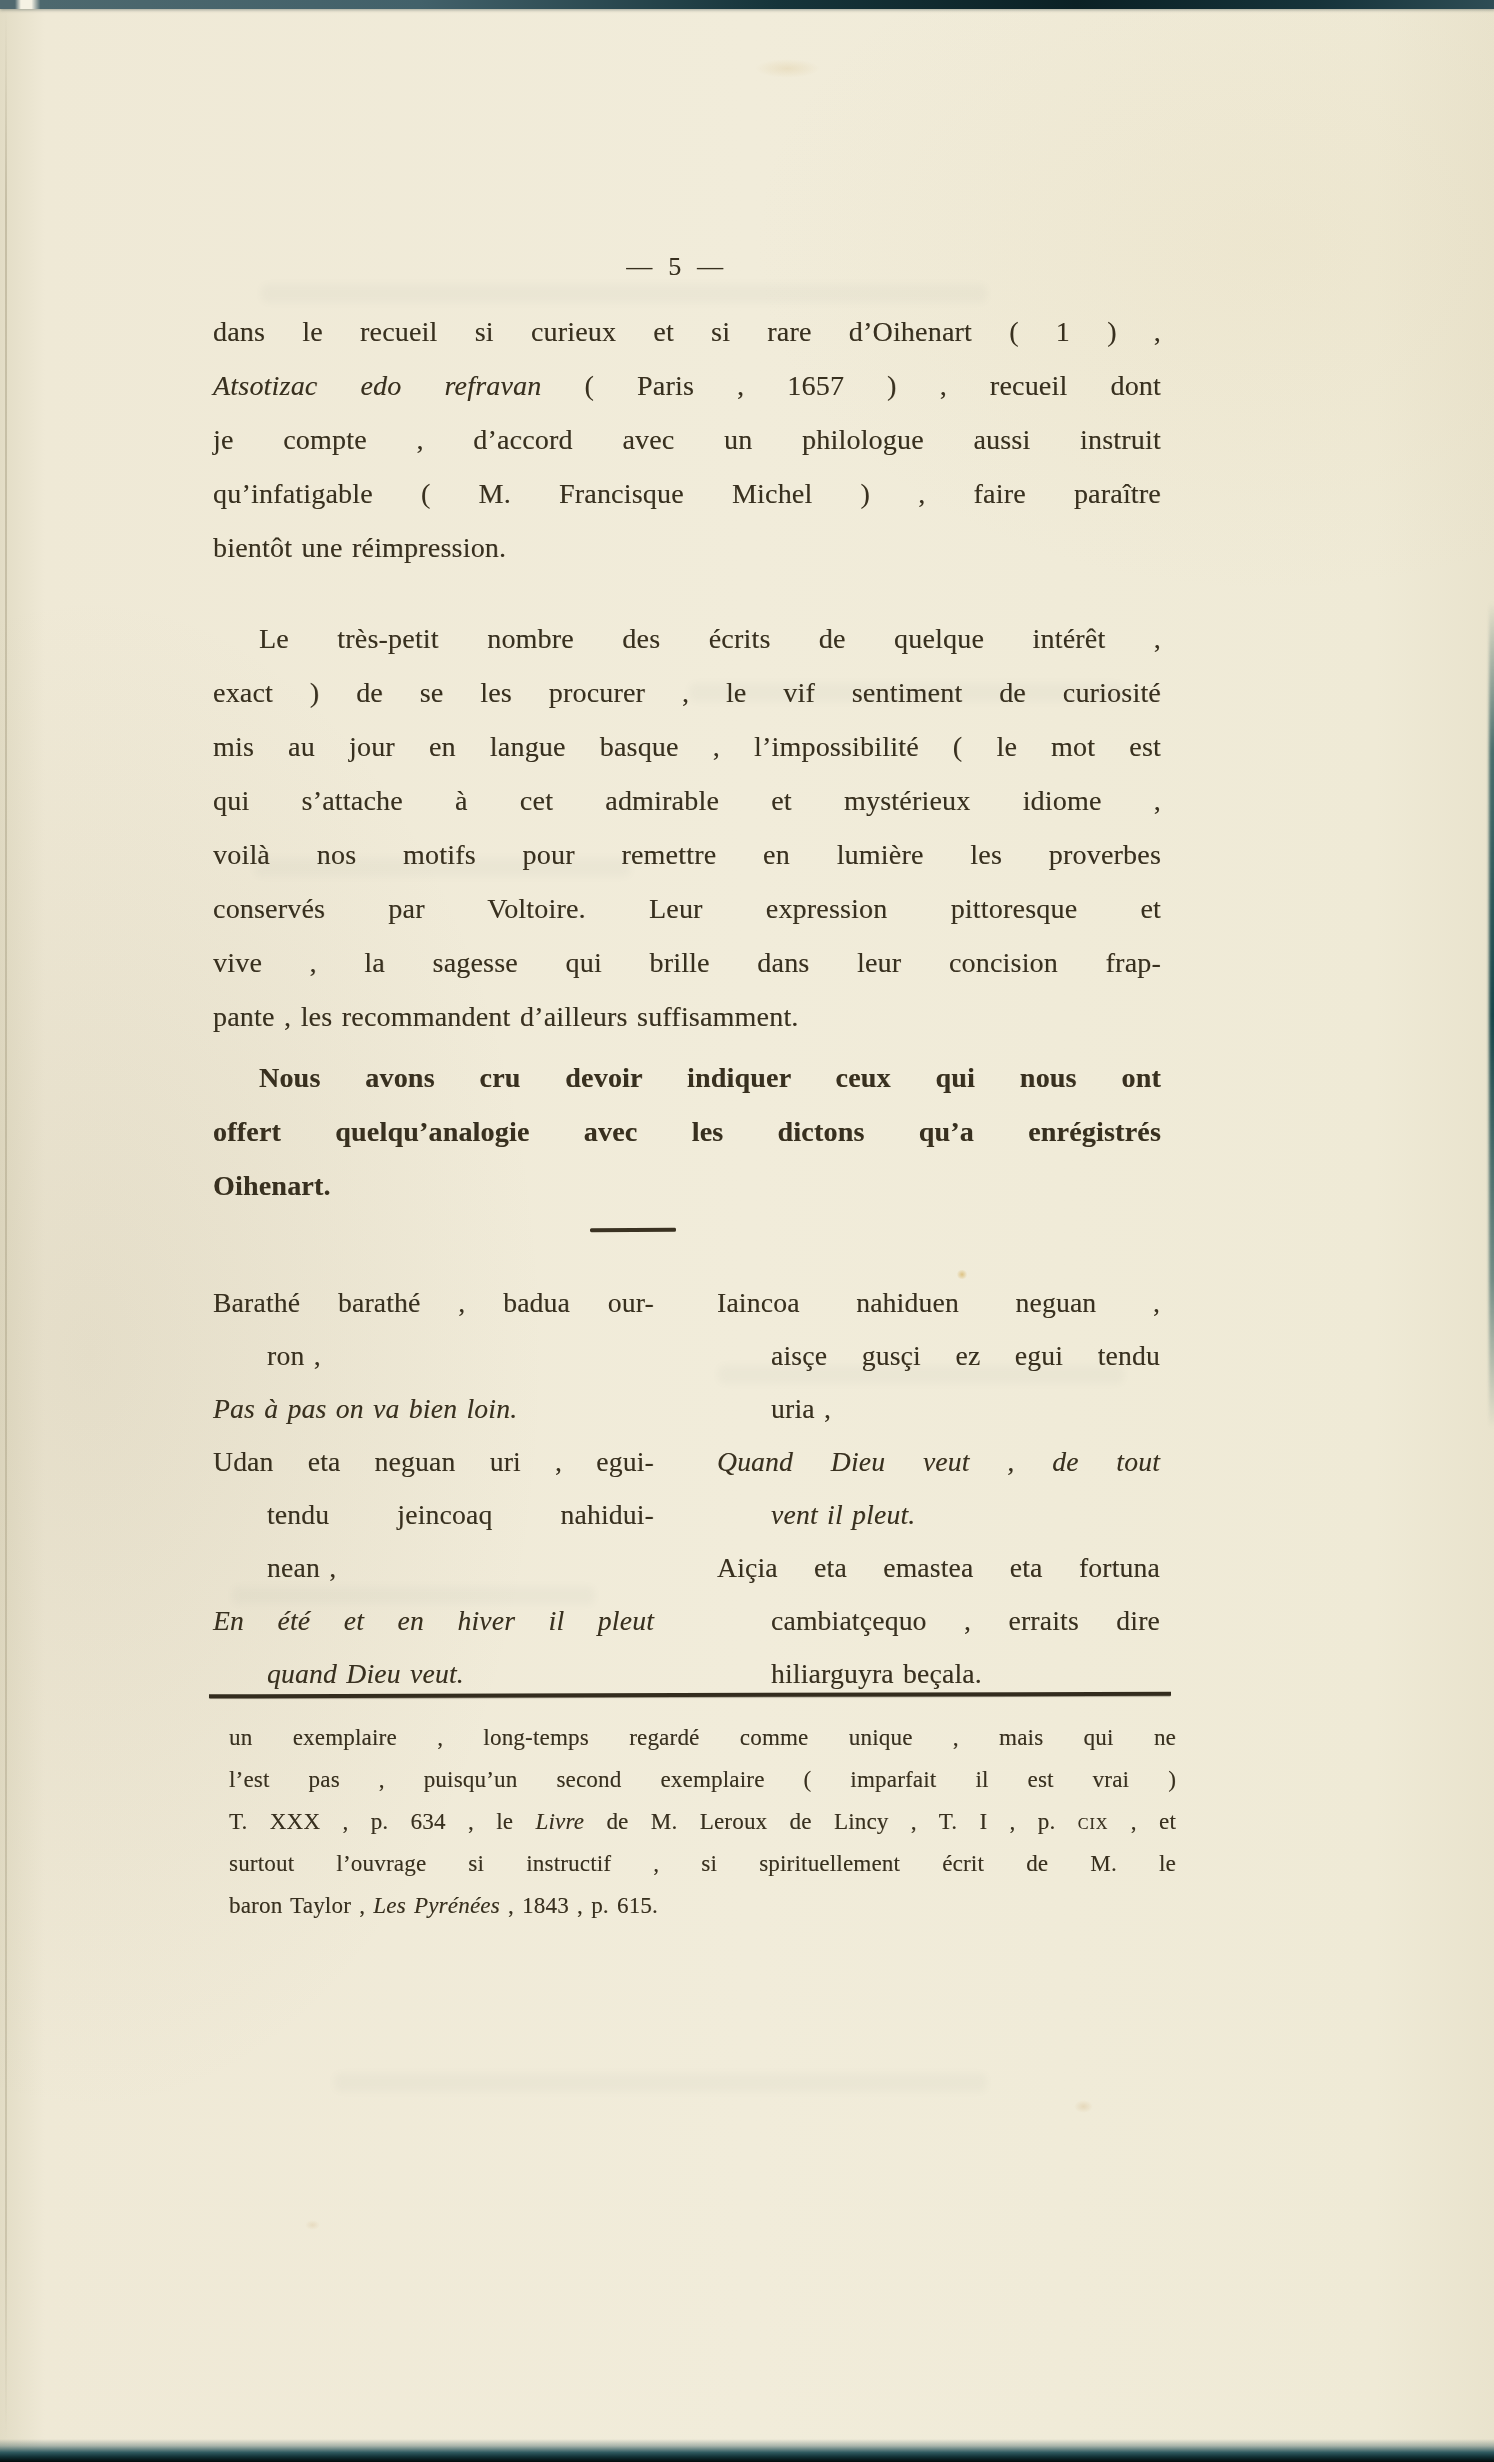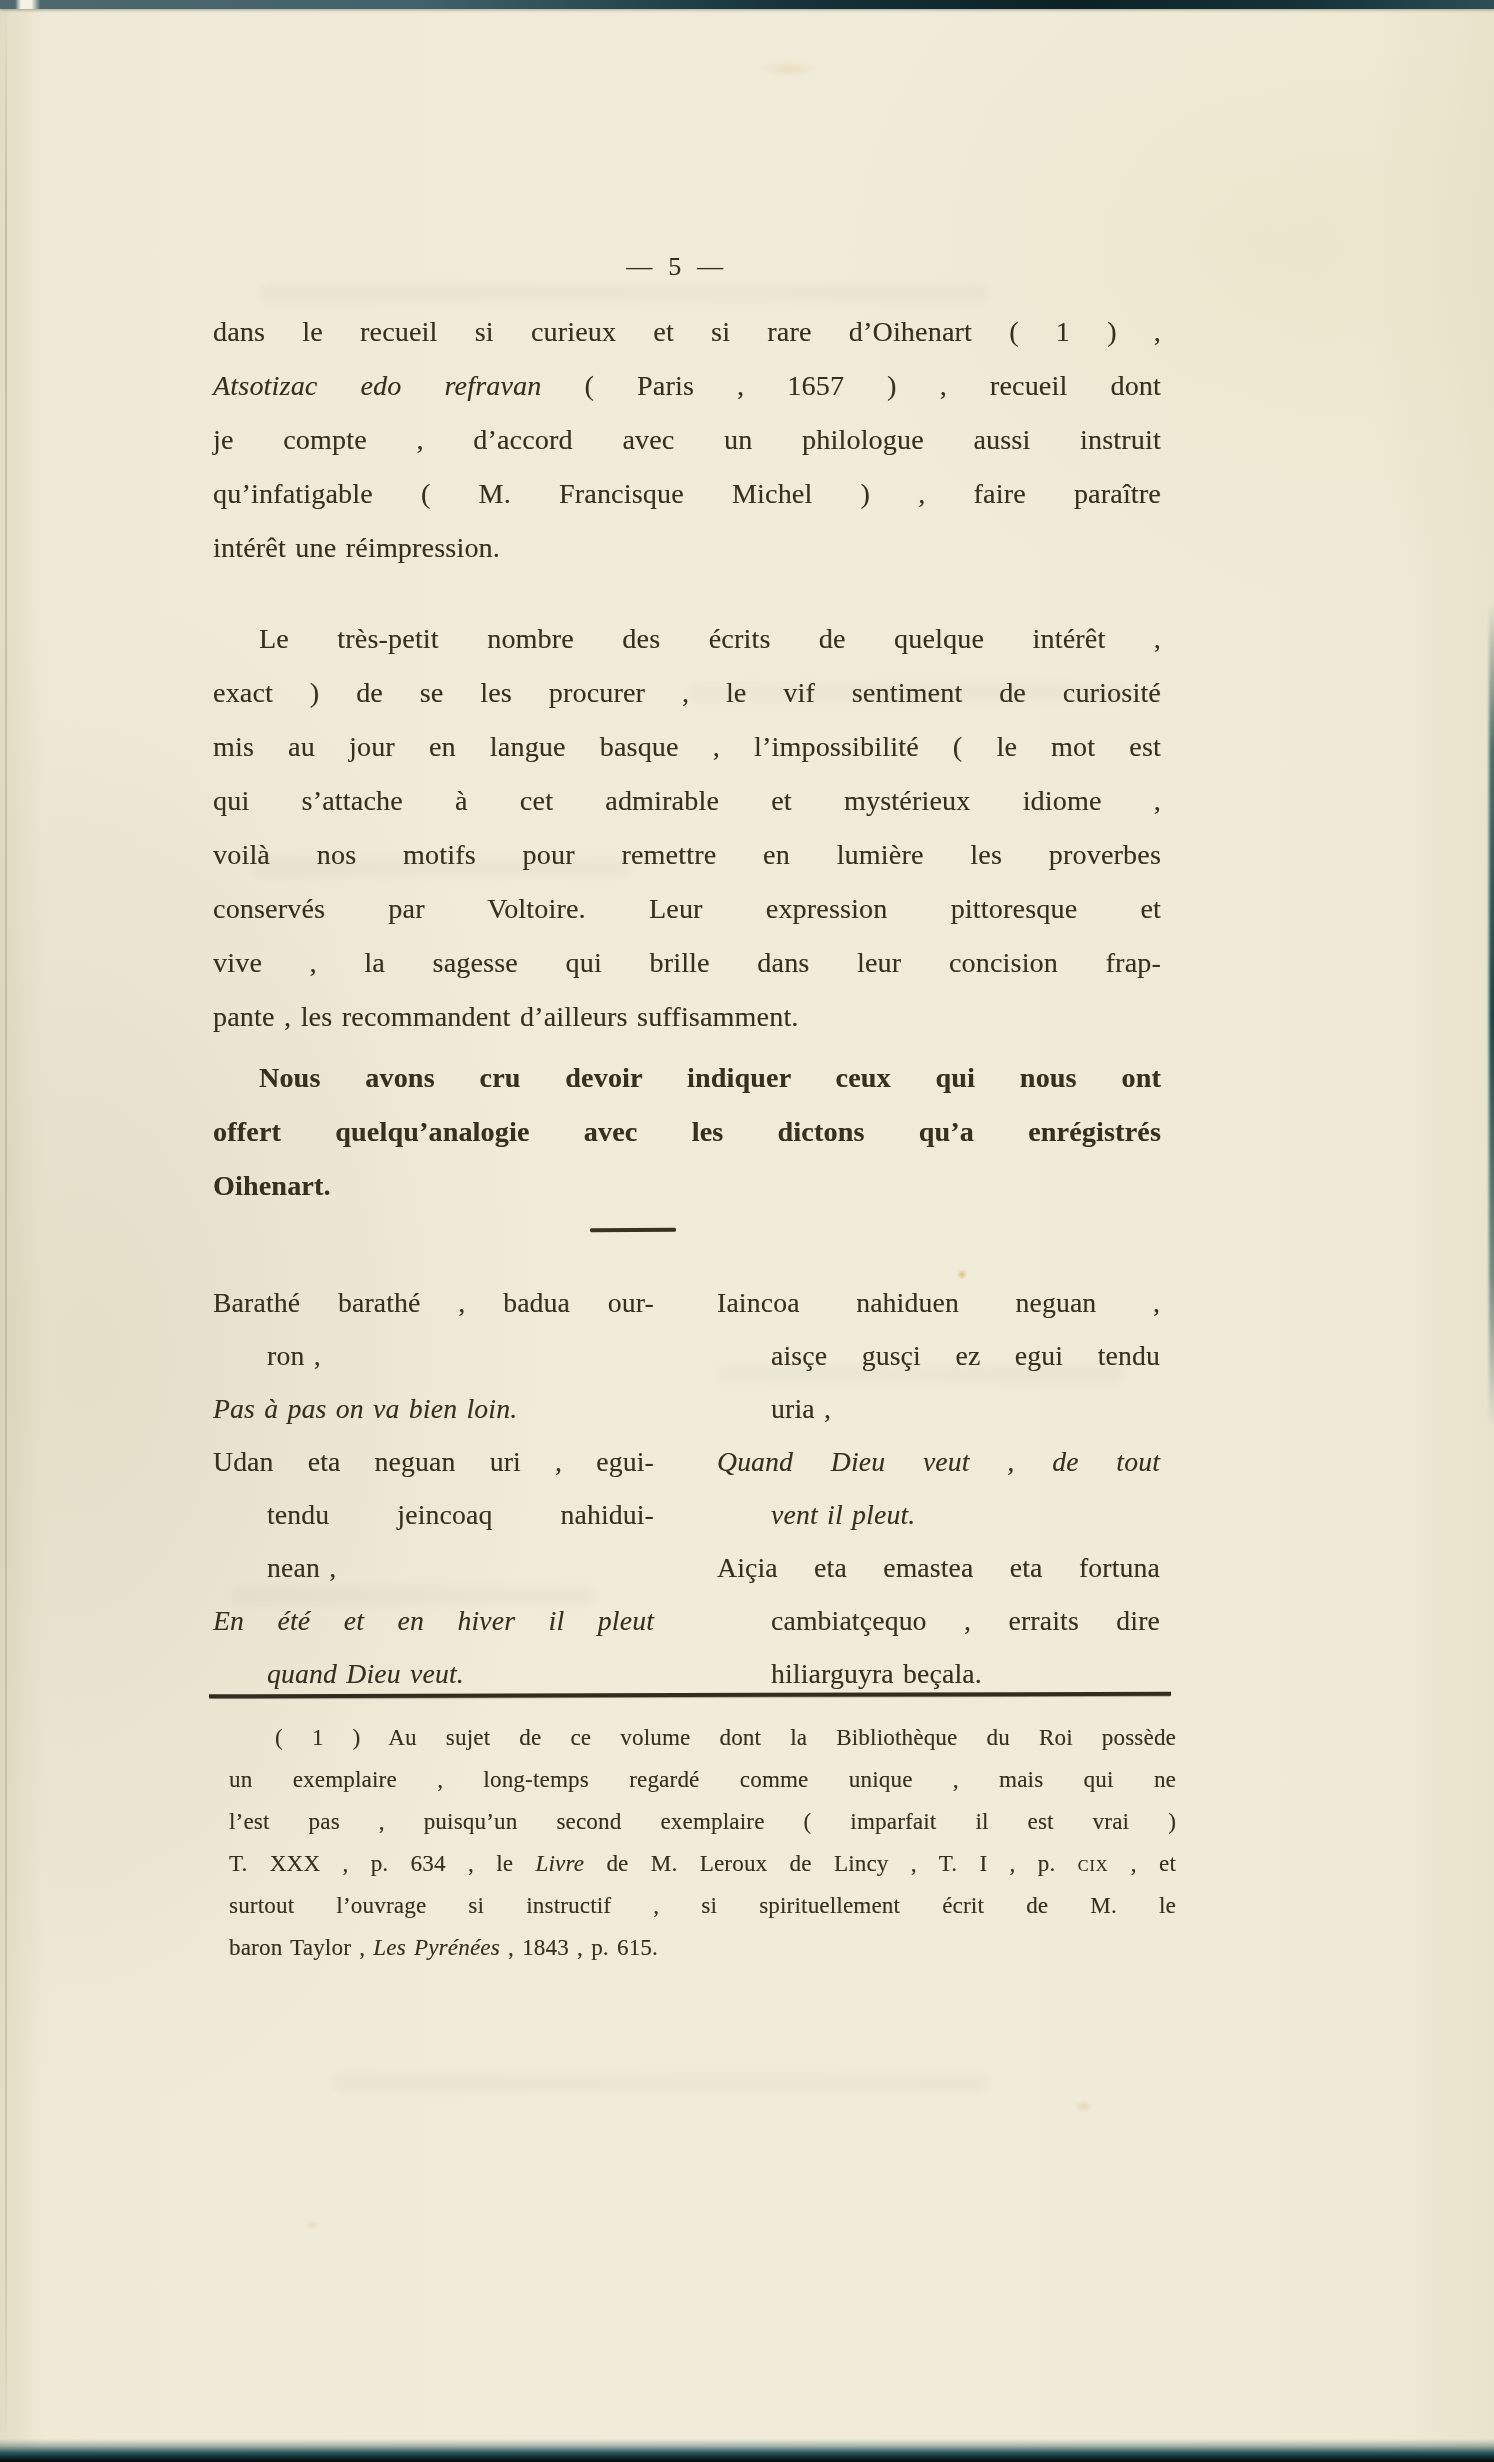--- a/index.html
+++ b/index.html
@@ -74,21 +74,21 @@
   <div class="bleed bl6"></div>
 
   <div class="content">
     <div class="pagenum">— 5 —</div>
 
     <div class="para body-text p1">
         <div class="line j"><span>dans le recueil si curieux et si rare d’Oihenart ( 1 ) ,</span></div>
         <div class="line j"><span class="it">Atsotizac edo refravan</span><span> ( Paris , 1657 ) , recueil dont</span></div>
         <div class="line j"><span>je compte , d’accord avec un philologue aussi instruit</span></div>
         <div class="line j"><span>qu’infatigable ( M. Francisque Michel ) , faire paraître</span></div>
-        <div class="line"><span>intérêt une réimpression.</span></div>
+        <div class="line"><span>bientôt une réimpression.</span></div>
       </div>
     <div class="para body-text p2">
         <div class="line j ind"><span>Le très-petit nombre des écrits de quelque intérêt ,</span></div>
         <div class="line j"><span>exact ) de se les procurer , le vif sentiment de curiosité</span></div>
         <div class="line j"><span>mis au jour en langue basque , l’impossibilité ( le mot est</span></div>
         <div class="line j"><span>qui s’attache à cet admirable et mystérieux idiome ,</span></div>
         <div class="line j"><span>voilà nos motifs pour remettre en lumière les proverbes</span></div>
         <div class="line j"><span>conservés par Voltoire. Leur expression pittoresque et</span></div>
         <div class="line j"><span>vive , la sagesse qui brille dans leur concision frap-</span></div>
         <div class="line"><span>pante , les recommandent d’ailleurs suffisamment.</span></div>
@@ -119,21 +119,20 @@
           <div class="line j"><span class="it">Quand Dieu veut , de tout</span></div>
           <div class="line cont"><span class="it">vent il pleut.</span></div>
           <div class="line j"><span>Aiçia eta emastea eta fortuna</span></div>
           <div class="line j cont"><span>cambiatçequo , erraits dire</span></div>
           <div class="line cont"><span>hiliarguyra beçala.</span></div>
         </div>
     </div>
 
     <div class="sep"></div>
     <div class="para foot">
-        <div class="line j ind"><span>( 1 ) Au sujet de ce volume dont la Bibliothèque du Roi possède</span></div>
         <div class="line j"><span>un exemplaire , long-temps regardé comme unique , mais qui ne</span></div>
         <div class="line j"><span>l’est pas , puisqu’un second exemplaire ( imparfait il est vrai )</span></div>
         <div class="line j"><span>T. XXX , p. 634 , le </span><span class="it">Livre</span><span> de M. Leroux de Lincy , T. I , p. </span><span class="sc">cix</span><span> , et</span></div>
         <div class="line j"><span>surtout l’ouvrage si instructif , si spirituellement écrit de M. le</span></div>
         <div class="line"><span>baron Taylor , </span><span class="it">Les Pyrénées</span><span> , 1843 , p. 615.</span></div>
       </div>
   </div>
 
   <div class="stain st1"></div>
   <div class="stain st2"></div>

